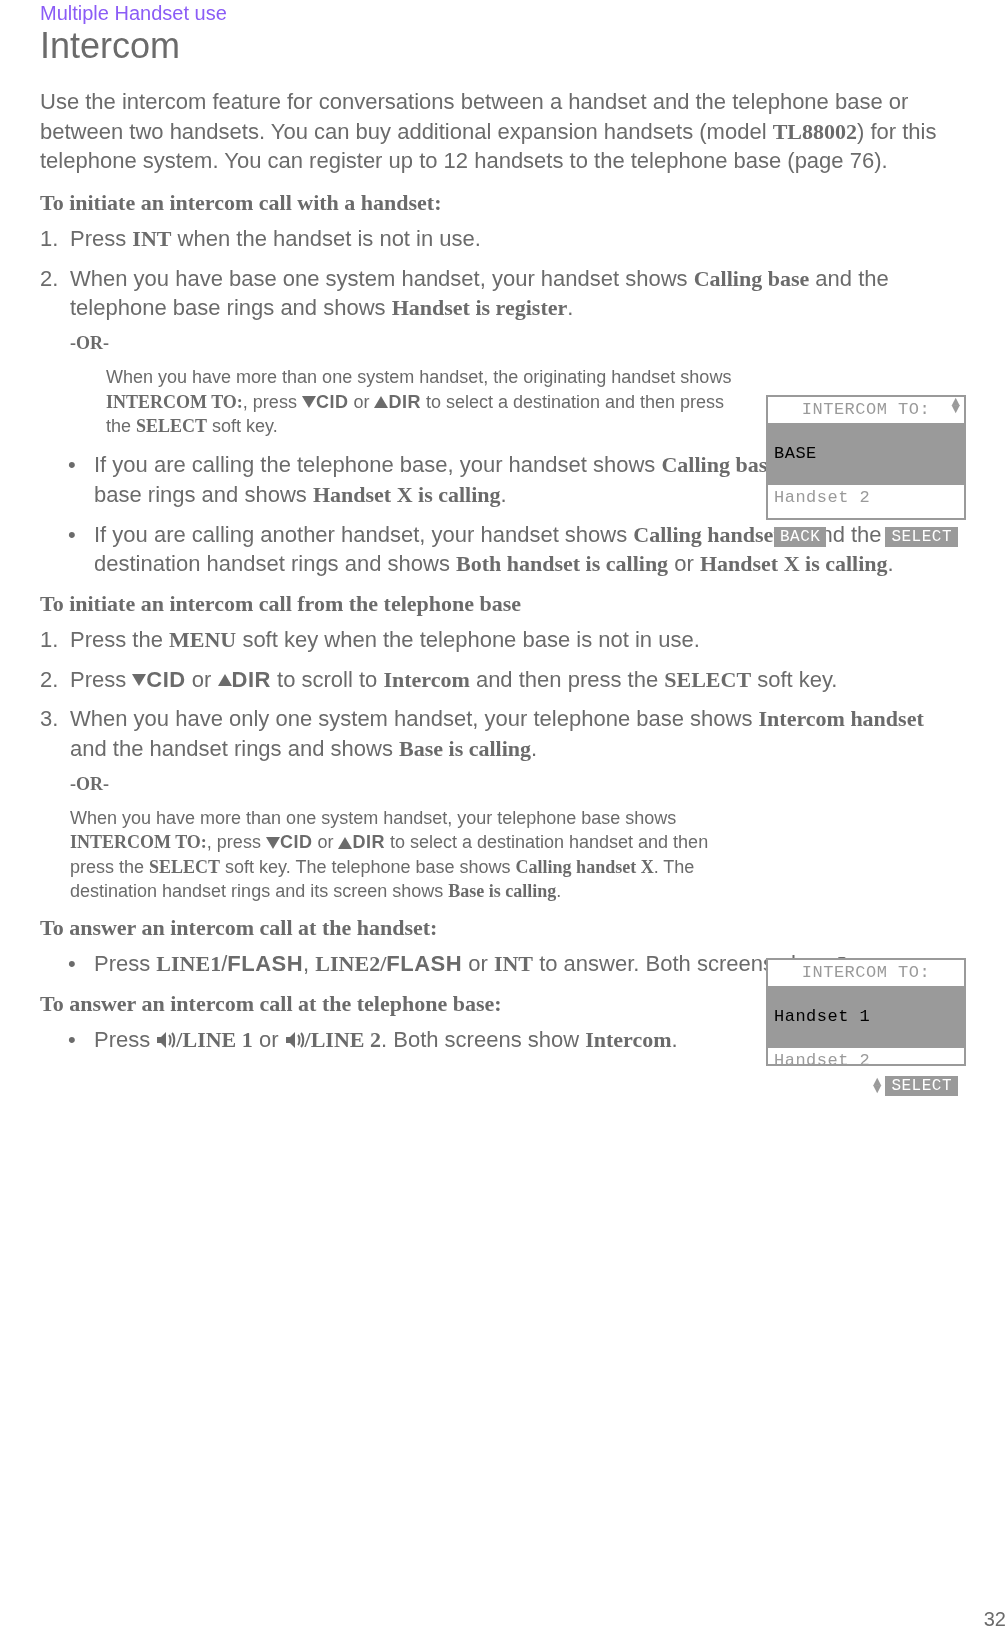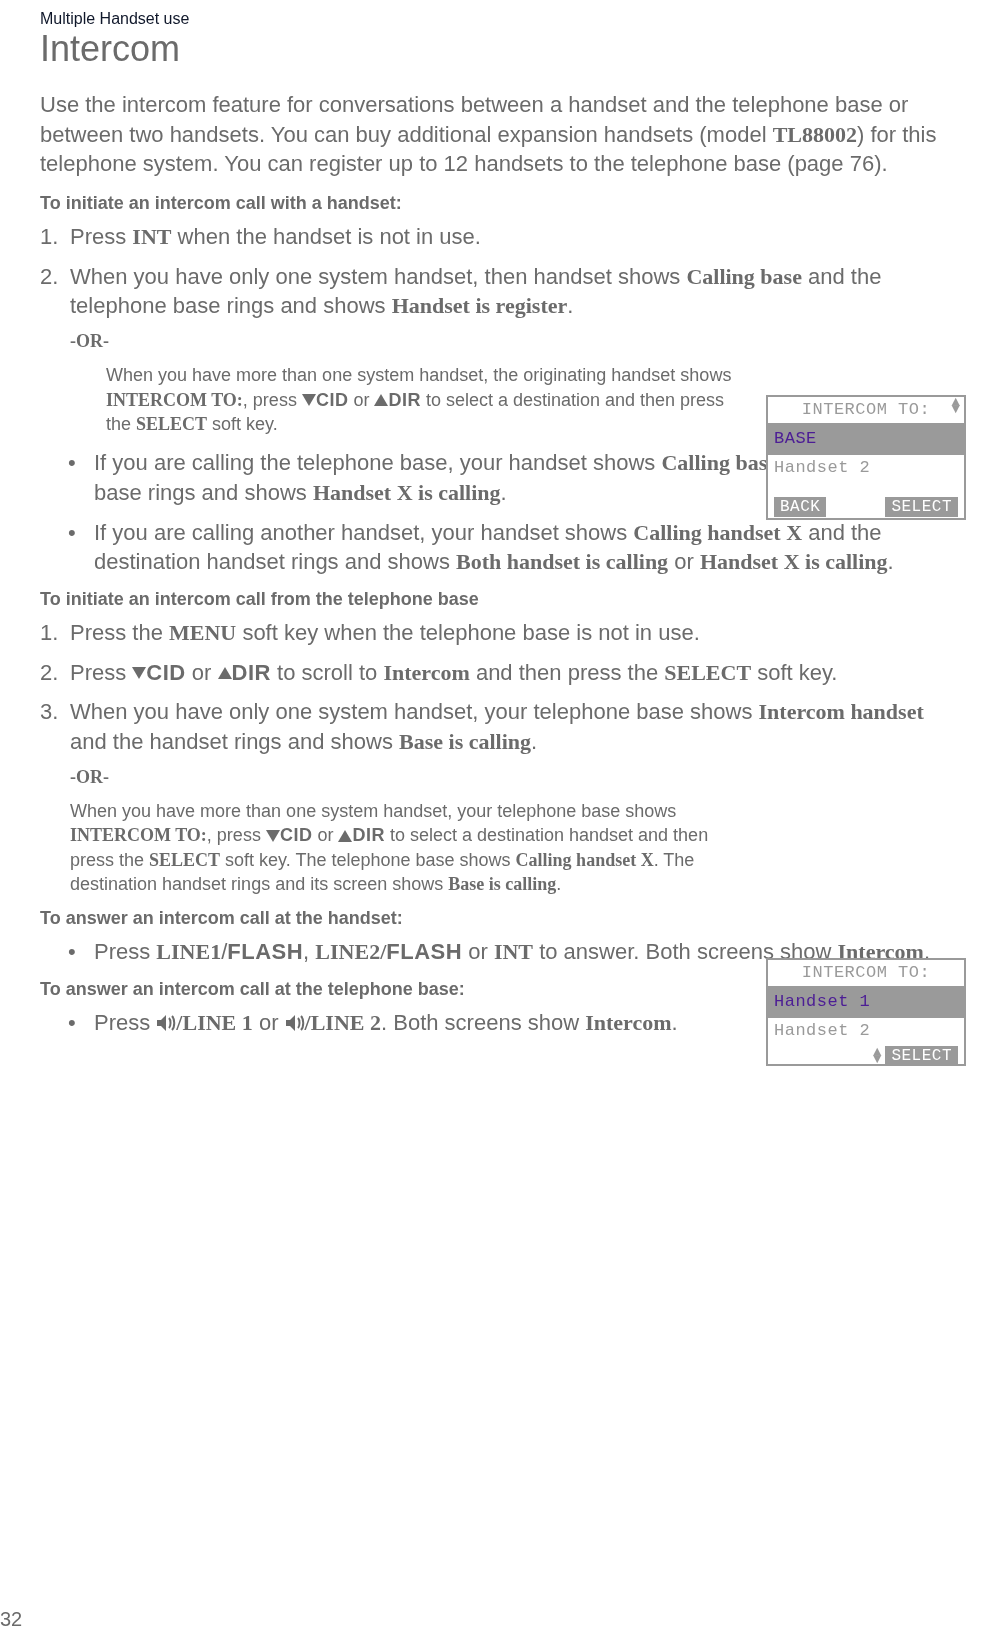--- a/index.html
+++ b/index.html
@@ -6,41 +6,42 @@
   body {
     font-family: Arial, Helvetica, sans-serif;
     color: #6b6b6b;
     background: #fff;
     width: 1006px;
     height: 1641px;
     padding: 0 40px 20px 40px;
     position: relative;
   }
   .header-small {
-    font-size: 16px;
-    color: #0f172a;
-    padding-top: 10px;
+    font-size: 20px;
+    color: #8b5cf6;
+    padding-top: 2px;
   }
   .header-large {
     font-size: 36px;
     color: #6b6b6b;
     font-weight: normal;
     margin-bottom: 20px;
   }
   .para {
     font-size: 22px;
     line-height: 1.35;
     margin-bottom: 14px;
   }
   .bold { font-weight: bold; font-family: Liberation Serif, serif; }
   .section-heading {
-    font-size: 18px;
+    font-size: 22px;
     font-weight: bold;
     margin-top: 6px;
     margin-bottom: 8px;
+    font-family: Liberation Serif, serif;
   }
   ol { list-style: none; counter-reset: item; margin-bottom: 12px; }
   ol > li {
     counter-increment: item;
     font-size: 22px;
     line-height: 1.35;
     margin-bottom: 10px;
     padding-left: 30px;
     position: relative;
   }
@@ -108,22 +109,22 @@
   .lcd-row {
     font-size: 17px;
     color: #9a9a9a;
     padding: 2px 6px;
     letter-spacing: 0.5px;
     line-height: 1.3;
   }
   .lcd-title { text-align: center; }
   .lcd-highlight {
     background: #9a9a9a;
-    color: #4c1d95;
-    padding: 5px 6px;
+    color: #000000;
+    padding: 20px 6px;
   }
   .lcd-softkeys {
     display: flex;
     justify-content: space-between;
     padding: 2px 6px 3px 6px;
     gap: 24px;
   }
   .lcd-softkey {
     background: #9a9a9a;
     color: #fff;
@@ -144,21 +145,21 @@
     justify-content: flex-end;
     align-items: center;
     padding: 2px 6px 3px 6px;
     gap: 4px;
   }
   .lcd2-scroll { font-size: 14px; color: #9a9a9a; line-height: 7px; }
   .page-num {
     position: absolute;
     bottom: 10px;
     left: 0; right: 0;
-    text-align: left;
+    text-align: right;
     font-size: 20px;
     color: #6b6b6b;
   }
   .wrap-lcd1 { padding-right: 220px; }
   .wrap-lcd2 { padding-right: 220px; }
 </style>
 </head>
 <body>
 
 <div class="header-small">Multiple Handset use</div>
@@ -168,21 +169,21 @@
   <span>Use the intercom feature for conversations between a handset and the telephone base or between two handsets. You can buy additional expansion handsets (model </span><span class="bold">TL88002</span><span>) for this telephone system. You can register up to 12 handsets to the telephone base (page 76).</span>
 </p>
 
 <p class="section-heading">To initiate an intercom call with a handset:</p>
 
 <ol>
   <li>
     <span>Press </span><span class="bold">INT</span><span> when the handset is not in use.</span>
   </li>
   <li>
-    <span>When you have only one system handset, then handset shows </span><span class="bold">Calling base</span><span> and the telephone base rings and shows </span><span class="bold">Handset is register</span><span>.</span>
+    <span>When you have base one system handset, your handset shows </span><span class="bold">Calling base</span><span> and the telephone base rings and shows </span><span class="bold">Handset is register</span><span>.</span>
     <div class="li-sub bold" style="padding-left:0; margin-top:8px;">-OR-</div>
     <div class="li-sub wrap-lcd1" style="padding-left:0;margin-left:36px;">
       <span>When you have more than one system handset, the originating handset shows </span><span class="bold">INTERCOM TO:</span><span>, press </span><span class="arrow arrow-down"></span><span class="smallcaps">CID</span><span> or </span><span class="arrow arrow-up"></span><span class="smallcaps">DIR</span><span> to select a destination and then press the </span><span class="bold">SELECT</span><span> soft key.</span>
     </div>
   </li>
 </ol>
 
 <ul>
   <li>
     <span>If you are calling the telephone base, your handset shows </span><span class="bold">Calling base</span><span> and the telephone base rings and shows </span><span class="bold">Handset X is calling</span><span>.</span>

